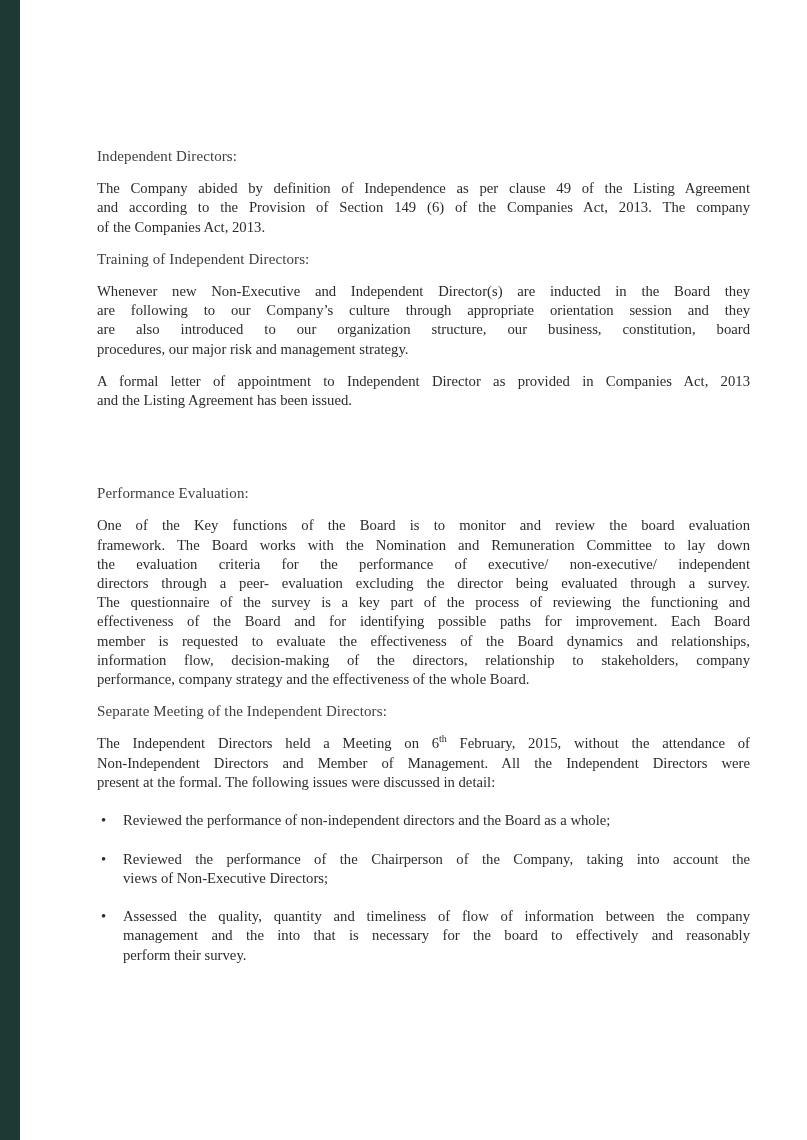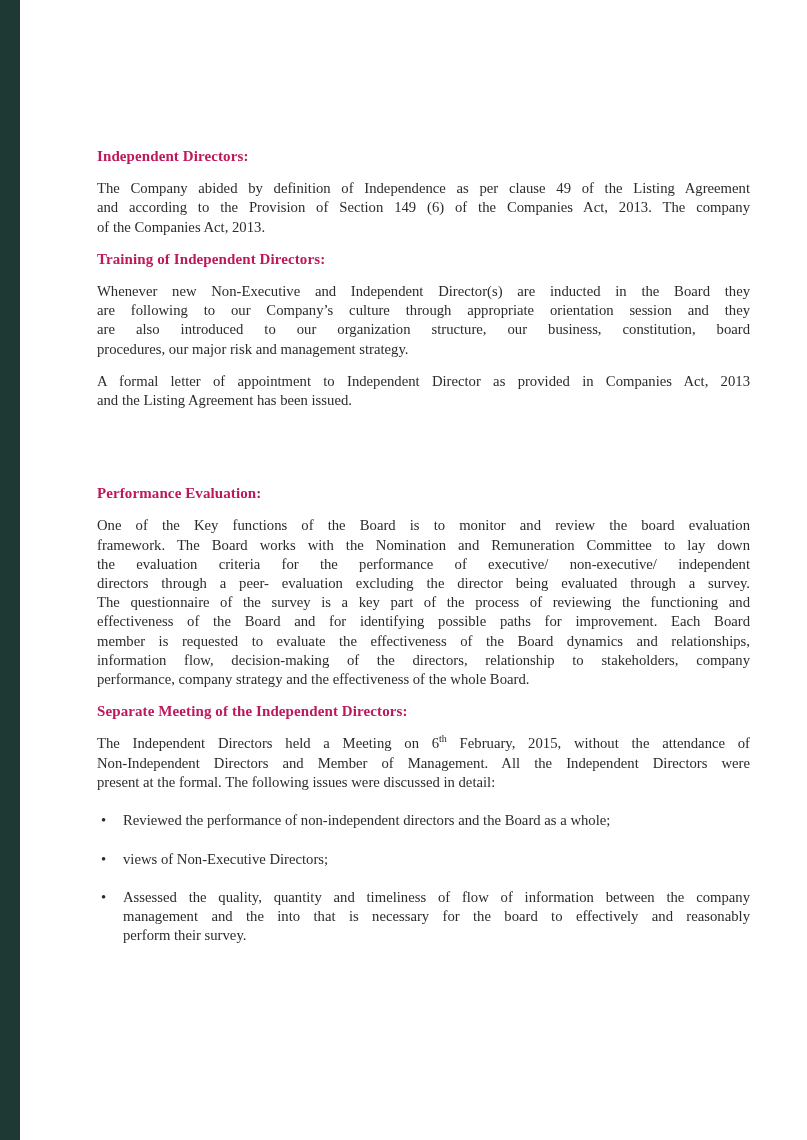--- a/index.html
+++ b/index.html
@@ -24,22 +24,22 @@
     width: 653px;
     font-size: 14.7px;
     line-height: 19.2px;
   }
   .content > * + * { margin-top: 13px; }
   .content > .gap-large { margin-top: 74px; }
   h2 {
     margin: 0;
     font-size: 15px;
     line-height: 19.2px;
-    font-weight: bold;
-    color: #be185d;
+    font-weight: normal;
+    color: #404040;
     letter-spacing: 0.1px;
   }
   .para { margin-left: 0; }
   .line {
     text-align: justify;
     text-align-last: justify;
     white-space: normal;
   }
   .line.last { text-align-last: left; }
   sup {
@@ -112,20 +112,21 @@
       <div class="line last">present at the formal. The following issues were discussed in detail:</div>
     </div>
 
     <ul class="bullets">
       <li>
         <span class="bullet-marker">•</span>
         <div class="line last">Reviewed the performance of non-independent directors and the Board as a whole;</div>
       </li>
       <li>
         <span class="bullet-marker">•</span>
+        <div class="line">Reviewed the performance of the Chairperson of the Company, taking into account the</div>
         <div class="line last">views of Non-Executive Directors;</div>
       </li>
       <li>
         <span class="bullet-marker">•</span>
         <div class="line">Assessed the quality, quantity and timeliness of flow of information between the company</div>
         <div class="line">management and the into that is necessary for the board to effectively and reasonably</div>
         <div class="line last">perform their survey.</div>
       </li>
     </ul>
 

